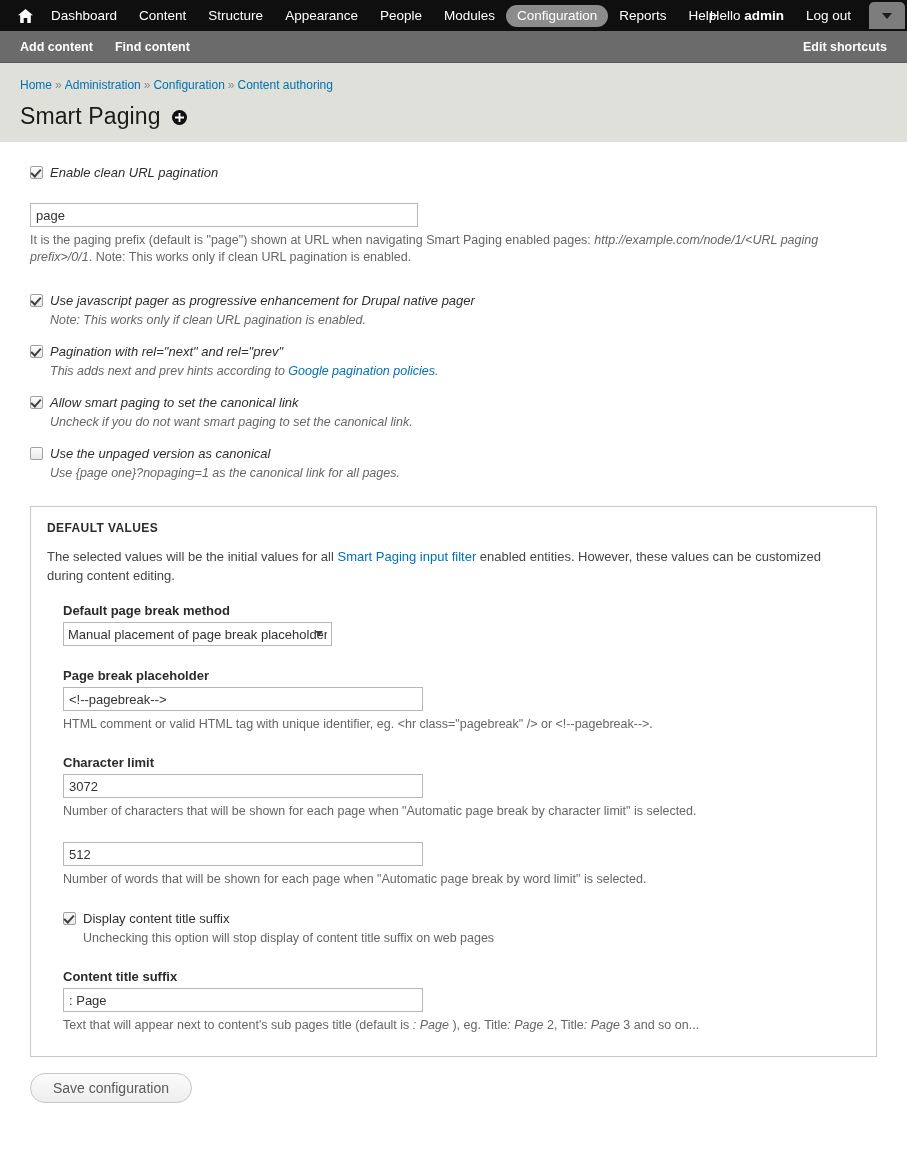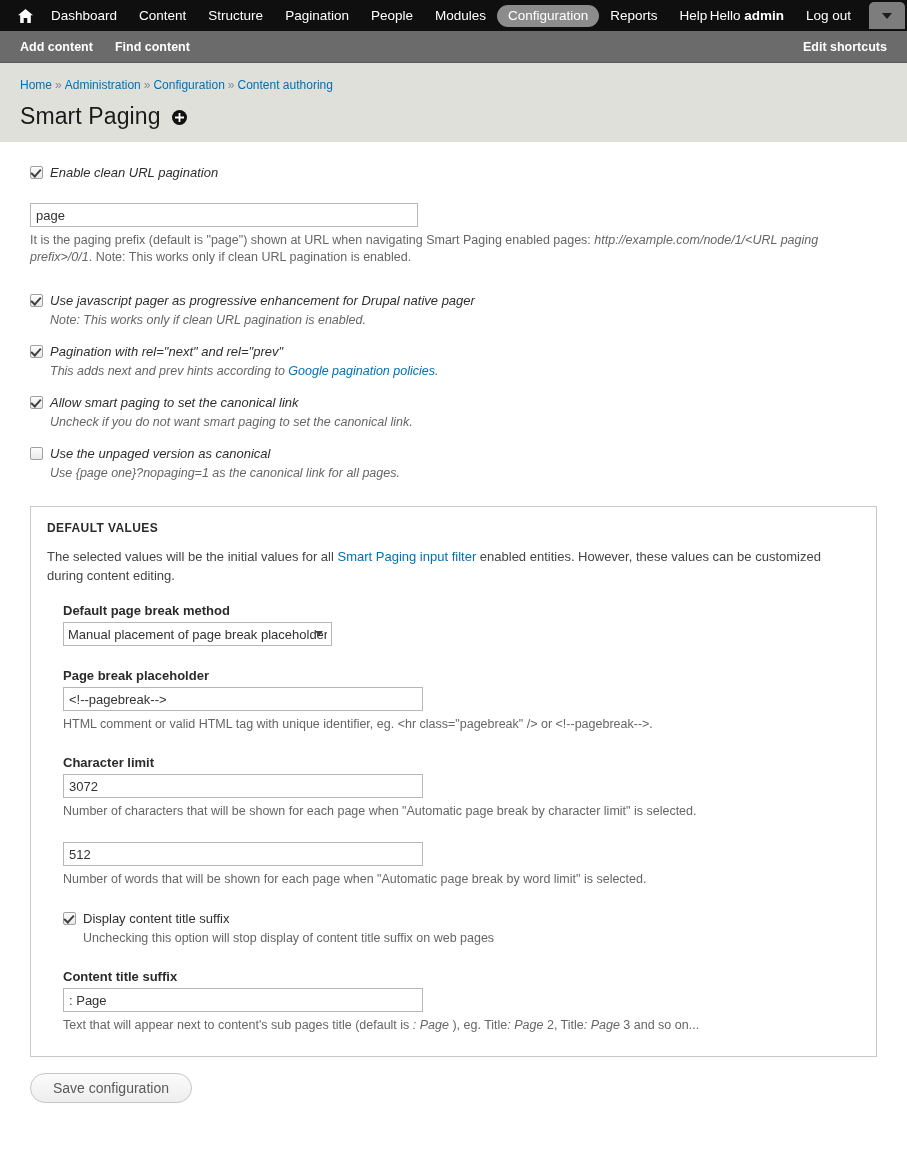--- a/index.html
+++ b/index.html
@@ -319,21 +319,21 @@
     <span class="home-icon">
       <svg width="15" height="14" viewBox="0 0 15 14">
           <path d="M7.5 0 L15 6.3 L12.8 6.3 L12.8 14 L9.3 14 L9.3 9 L5.7 9 L5.7 14 L2.2 14 L2.2 6.3 L0 6.3 Z" fill="#ffffff"></path>
         </svg>
     </span>
   </div>
   <div class="toolbar-menu">
     <a class="toolbar-link">Dashboard</a>
     <a class="toolbar-link">Content</a>
     <a class="toolbar-link">Structure</a>
-    <a class="toolbar-link">Pagination</a>
+    <a class="toolbar-link">Appearance</a>
     <a class="toolbar-link">People</a>
     <a class="toolbar-link">Modules</a>
     <a class="toolbar-link active">Configuration</a>
     <a class="toolbar-link">Reports</a>
     <a class="toolbar-link">Help</a>
   </div>
   <div class="toolbar-right">
     <span class="toolbar-user"><span>Hello </span><b>admin</b></span>
     <a class="toolbar-logout">Log out</a>
   </div>

